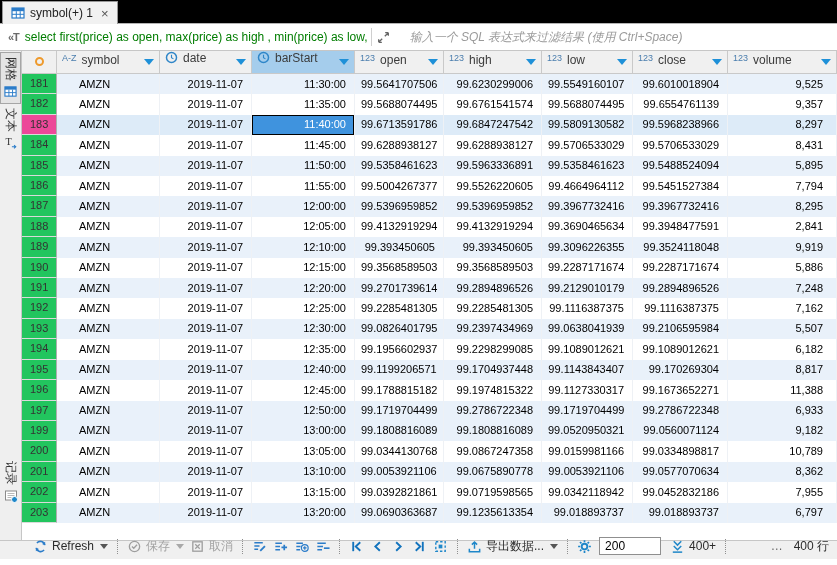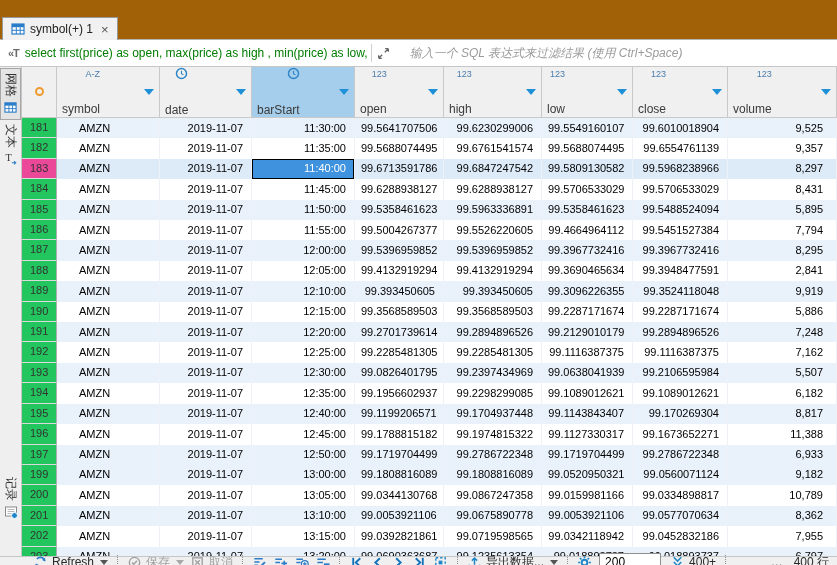--- a/index.html
+++ b/index.html
@@ -1,20 +1,20 @@
 <!DOCTYPE html>
 <html><head>
 <meta charset="utf-8">
 <style>
   * { box-sizing: border-box; margin: 0; padding: 0; }
   html,body { width:837px; height:565px; overflow:hidden; background:#fff;
               font-family:"Liberation Sans", sans-serif; font-size:12px; color:#222; }
 
   
-  .tabbar { height:40px; background:#a16207; border-bottom:1px solid #b4b4b4;
+  .tabbar { height:24px; background:#000000; border-bottom:1px solid #b4b4b4;
             display:flex; align-items:flex-end; padding-left:2px; }
   .tab { display:inline-flex; align-items:center; gap:5px; height:23px; padding:0 8px;
          background:#f1f1f1; border:1px solid #989898; border-bottom:none; margin-bottom:-1px; }
   .tab-title { color:#222; }
   .tab-close { color:#555; font-size:13px; line-height:1; margin-left:3px; cursor:default; }
 
   
   .filterbar { height:27px; background:#fff; border-bottom:1px solid #c6c6c6;
                display:flex; align-items:center; padding:0 6px; }
   .filter-type-icon { color:#6b6b6b; font-weight:bold; font-size:11px; margin:0 6px 0 2px; letter-spacing:-1px; }
@@ -33,21 +33,21 @@
   .side .bottom { margin-bottom:32px; }
 
   
   .gridwrap { flex:1; overflow:hidden; }
   table { border-collapse:separate; border-spacing:0; table-layout:fixed; width:815px; }
   th { height:23px; background:#f0f0f0; border-right:1px solid #c9c9c9; border-bottom:1px solid #c9c9c9;
        font-weight:normal; text-align:left; padding:0 16px 0 5px; position:relative;
        color:#3b3b3b; white-space:nowrap; overflow:hidden; }
   th.rownum-h { padding:0; text-align:center; }
   th.sel { background:#a5cdec; }
-  .hcell { display:inline-flex; align-items:flex-end; gap:23px; height:100%;flex-direction:column; }
+  .hcell { display:inline-flex; align-items:flex-start; gap:5px; height:100%; }
   .ic-circle { width:9px; height:9px; border:2px solid #ee9a2d; border-radius:50%; display:inline-block; }
   .ic-az, .ic-123 { font-size:9px; color:#4a7dad; letter-spacing:0; flex:none; }
   .caret { position:absolute; right:5px; top:50%; margin-top:-3px; width:0; height:0;
            border-left:5px solid transparent; border-right:5px solid transparent;
            border-top:6px solid #1e90d8; }
   td { height:19.41px; line-height:19.41px; padding:0 6px; white-space:nowrap; overflow:hidden;
        font-size:11px; color:#000; border-right:1px solid #eef1f5; }
   td.rownum { background:#22c55e; border-right:1px solid #aeaeae; border-bottom:1px solid #dadada;
               color:#333; padding-left:8px; font-size:11px; }
   td.al { text-align:left; padding-left:22px; }

